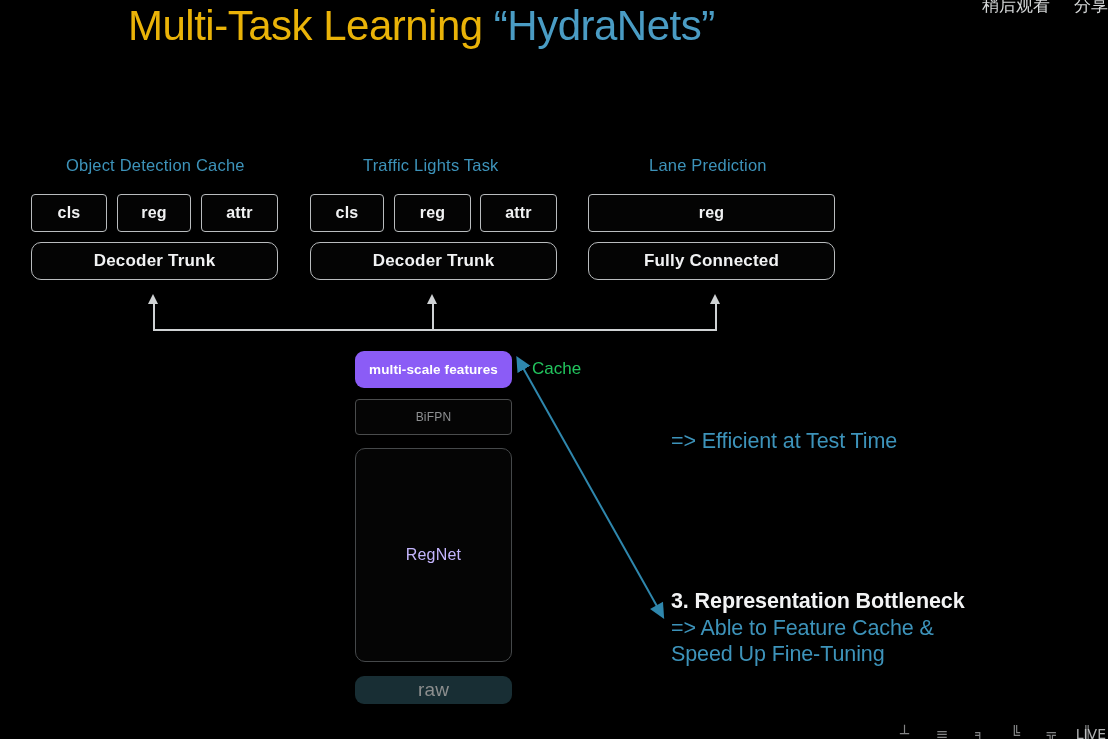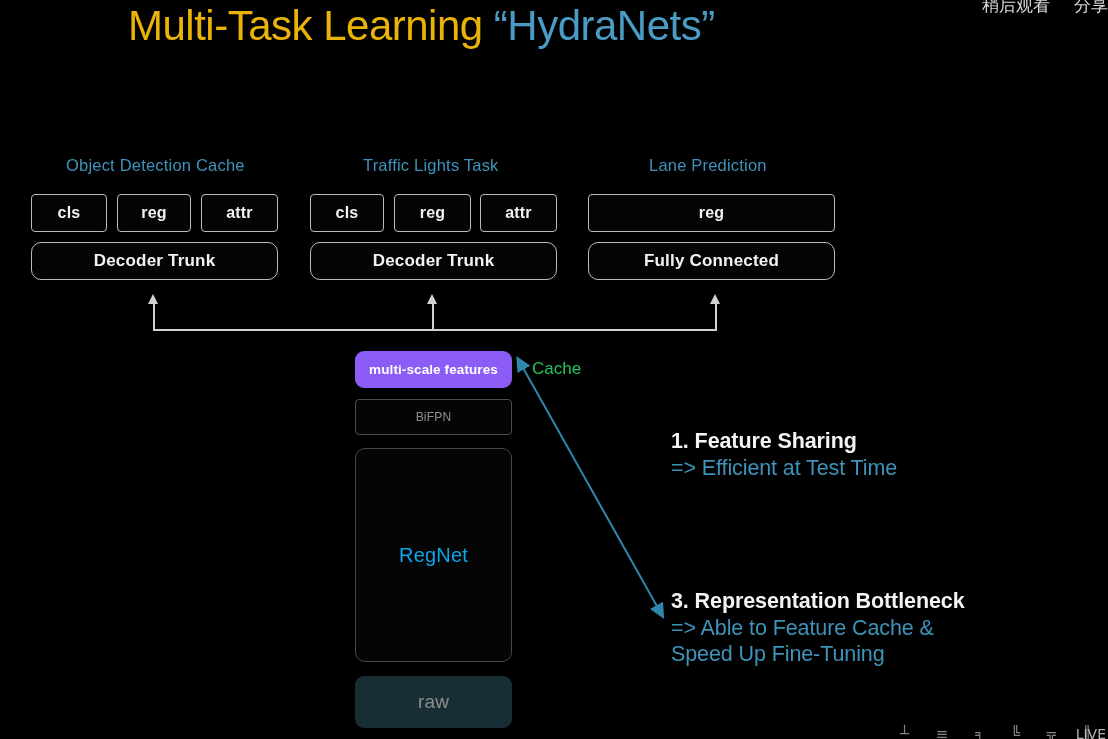--- a/index.html
+++ b/index.html
@@ -76,24 +76,24 @@
     color:#ffffff;font-size:13.5px;font-weight:700;letter-spacing:.1px;
   }
   #bifpn{
     left:355px;top:399px;width:157px;height:36px;
     border:1.1px solid #4a4c4d;background:#050505;
     color:#8e9092;font-size:12px;font-weight:400;
   }
   #regnet{
     left:355px;top:448px;width:157px;height:214px;
     border:1.1px solid #45484a;background:#050505;
-    color:#0ea5e9;font-size:20px;font-weight:400;border-radius:10px;
+    color:#c4b5fd;font-size:16px;font-weight:400;border-radius:10px;
   }
   #raw{
-    left:355px;top:676px;width:157px;height:52px;
+    left:355px;top:676px;width:157px;height:28px;
     border:none;background:#182e34;border-radius:9px;
     color:#8c8e8e;font-size:19px;font-weight:400;
   }
 
   
   #cache-label{
     position:absolute;left:532px;top:359px;
     font-size:17px;color:#22c55e;white-space:nowrap;
   }
   #cache-arrow{position:absolute;left:505px;top:352px;width:175px;height:270px;overflow:visible;}
@@ -175,21 +175,20 @@
         <path d="M9,0.8 L1.2,4.5 L9,8.2 Z" fill="#2f87ad"></path>
       </marker>
       <marker id="mk-end" markerWidth="9" markerHeight="9" refX="2" refY="4.5" orient="auto">
         <path d="M0.5,0.8 L8.3,4.5 L0.5,8.2 Z" fill="#2f87ad"></path>
       </marker>
     </defs>
     <line x1="17" y1="14" x2="153" y2="256" stroke="#2f87ad" stroke-width="2" marker-start="url(#mk-start)" marker-end="url(#mk-end)"></line>
   </svg>
 
   <div class="benefit" id="b1">
-    <div class="b-title">1. Feature Sharing</div>
     <div class="b-sub">=&gt; Efficient at Test Time</div>
   </div>
   <div class="benefit" id="b3">
     <div class="b-title">3. Representation Bottleneck</div>
     <div class="b-sub">=&gt; Able to Feature Cache &amp;</div>
     <div class="b-sub">Speed Up Fine-Tuning</div>
   </div>
 
   <div class="yt-top" id="yt-watchlater">稍后观看</div>
   <div class="yt-top" id="yt-share">分享</div>

